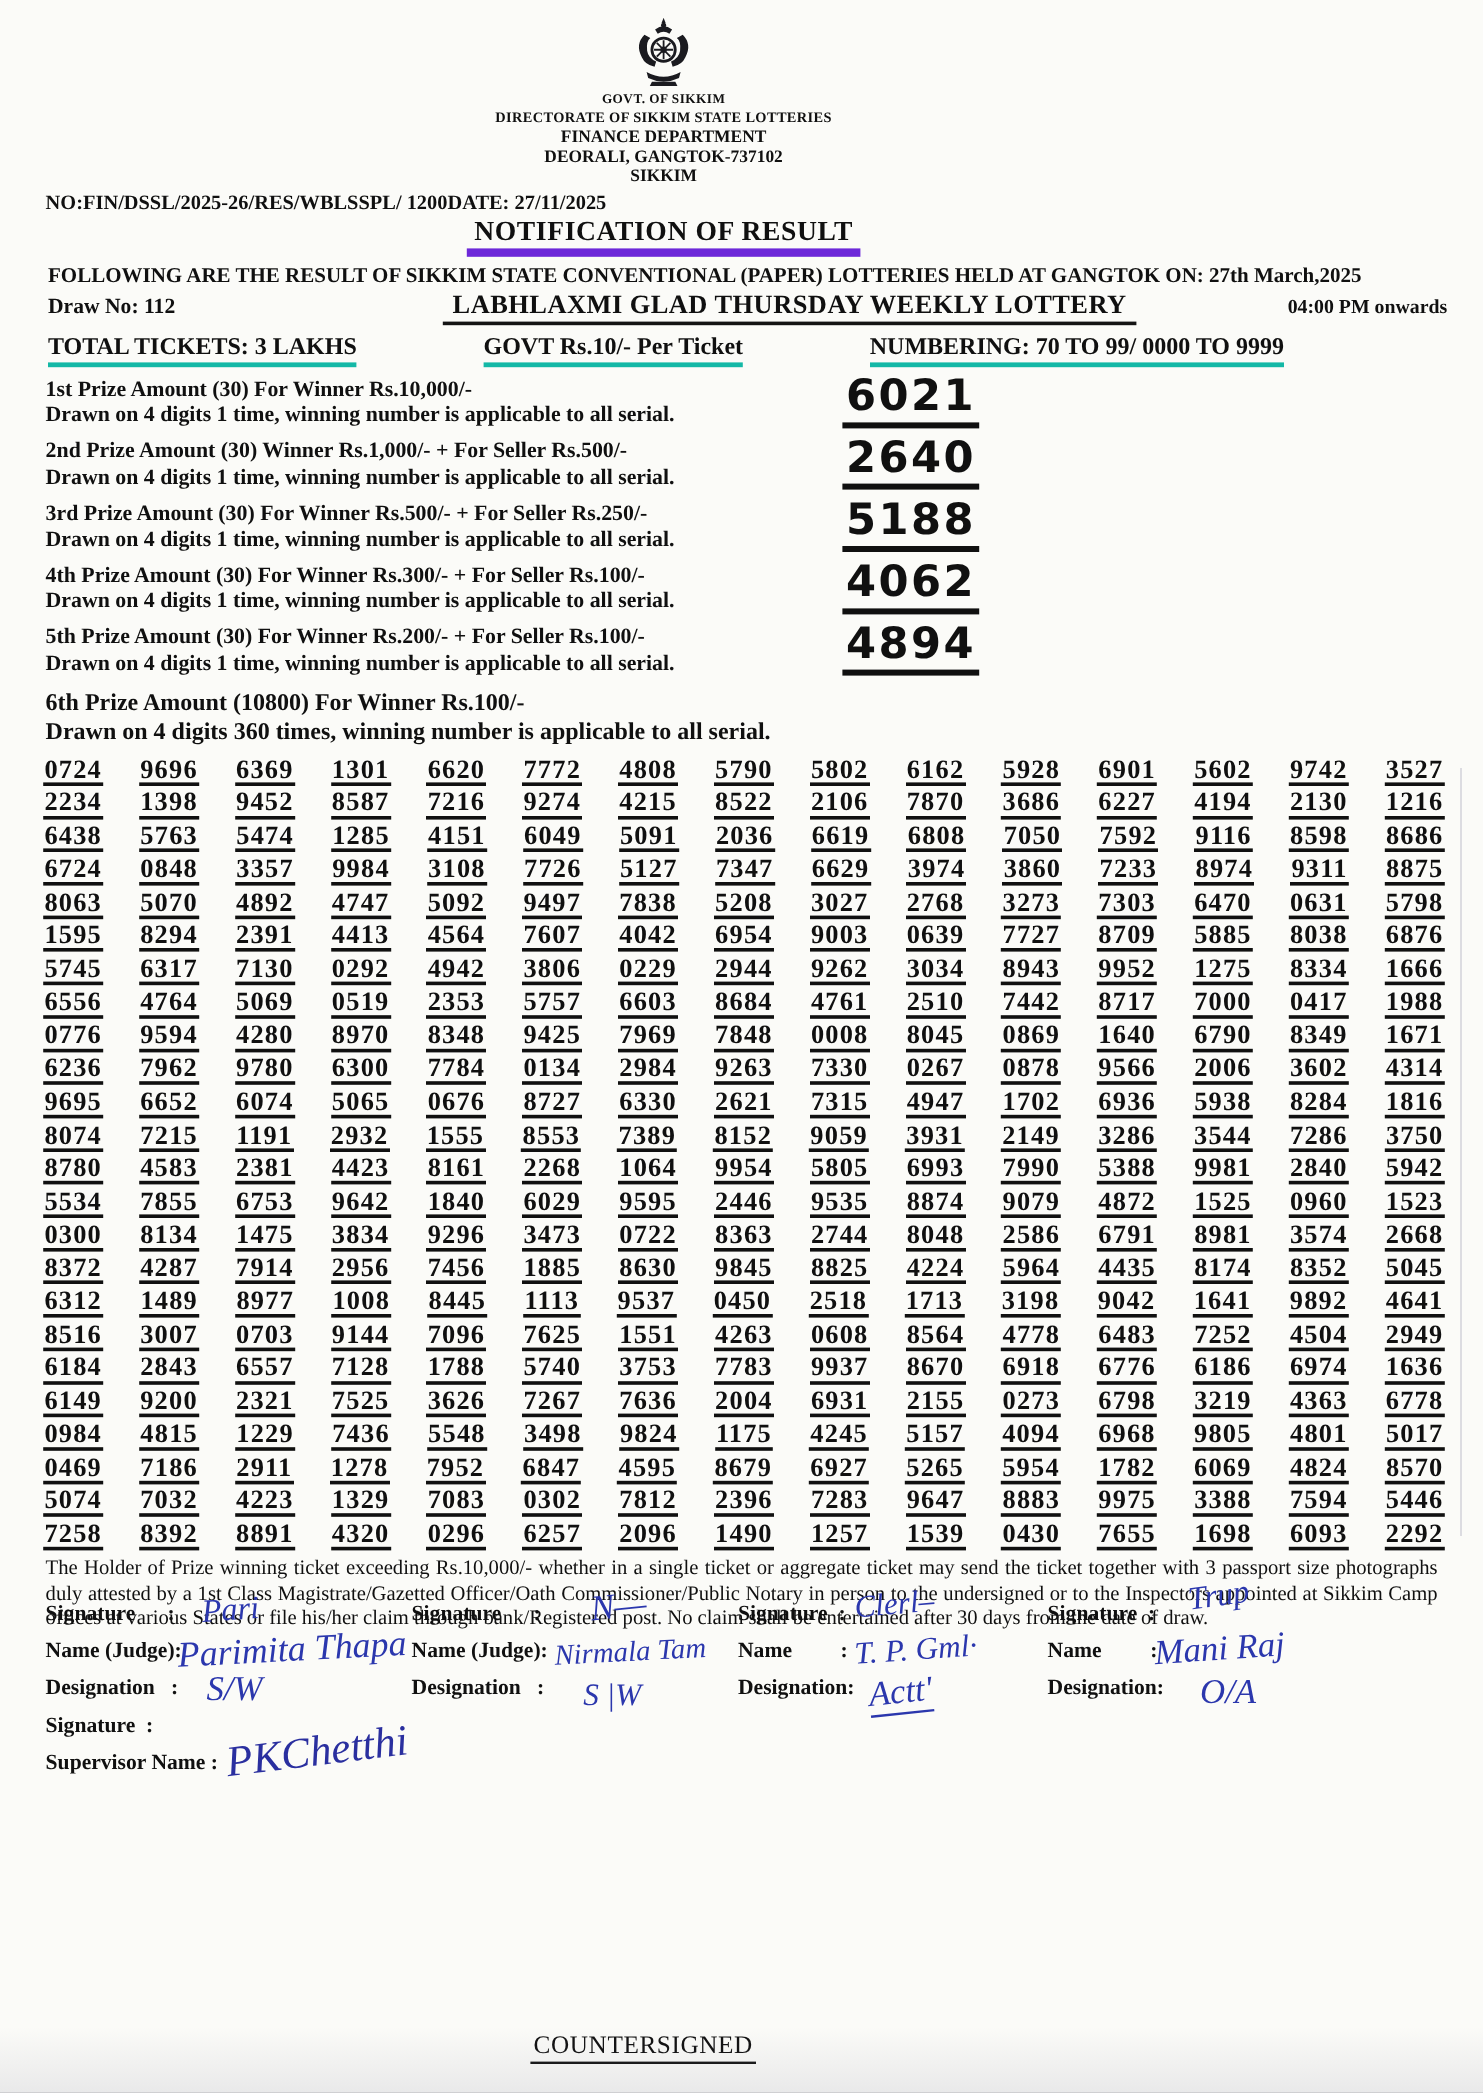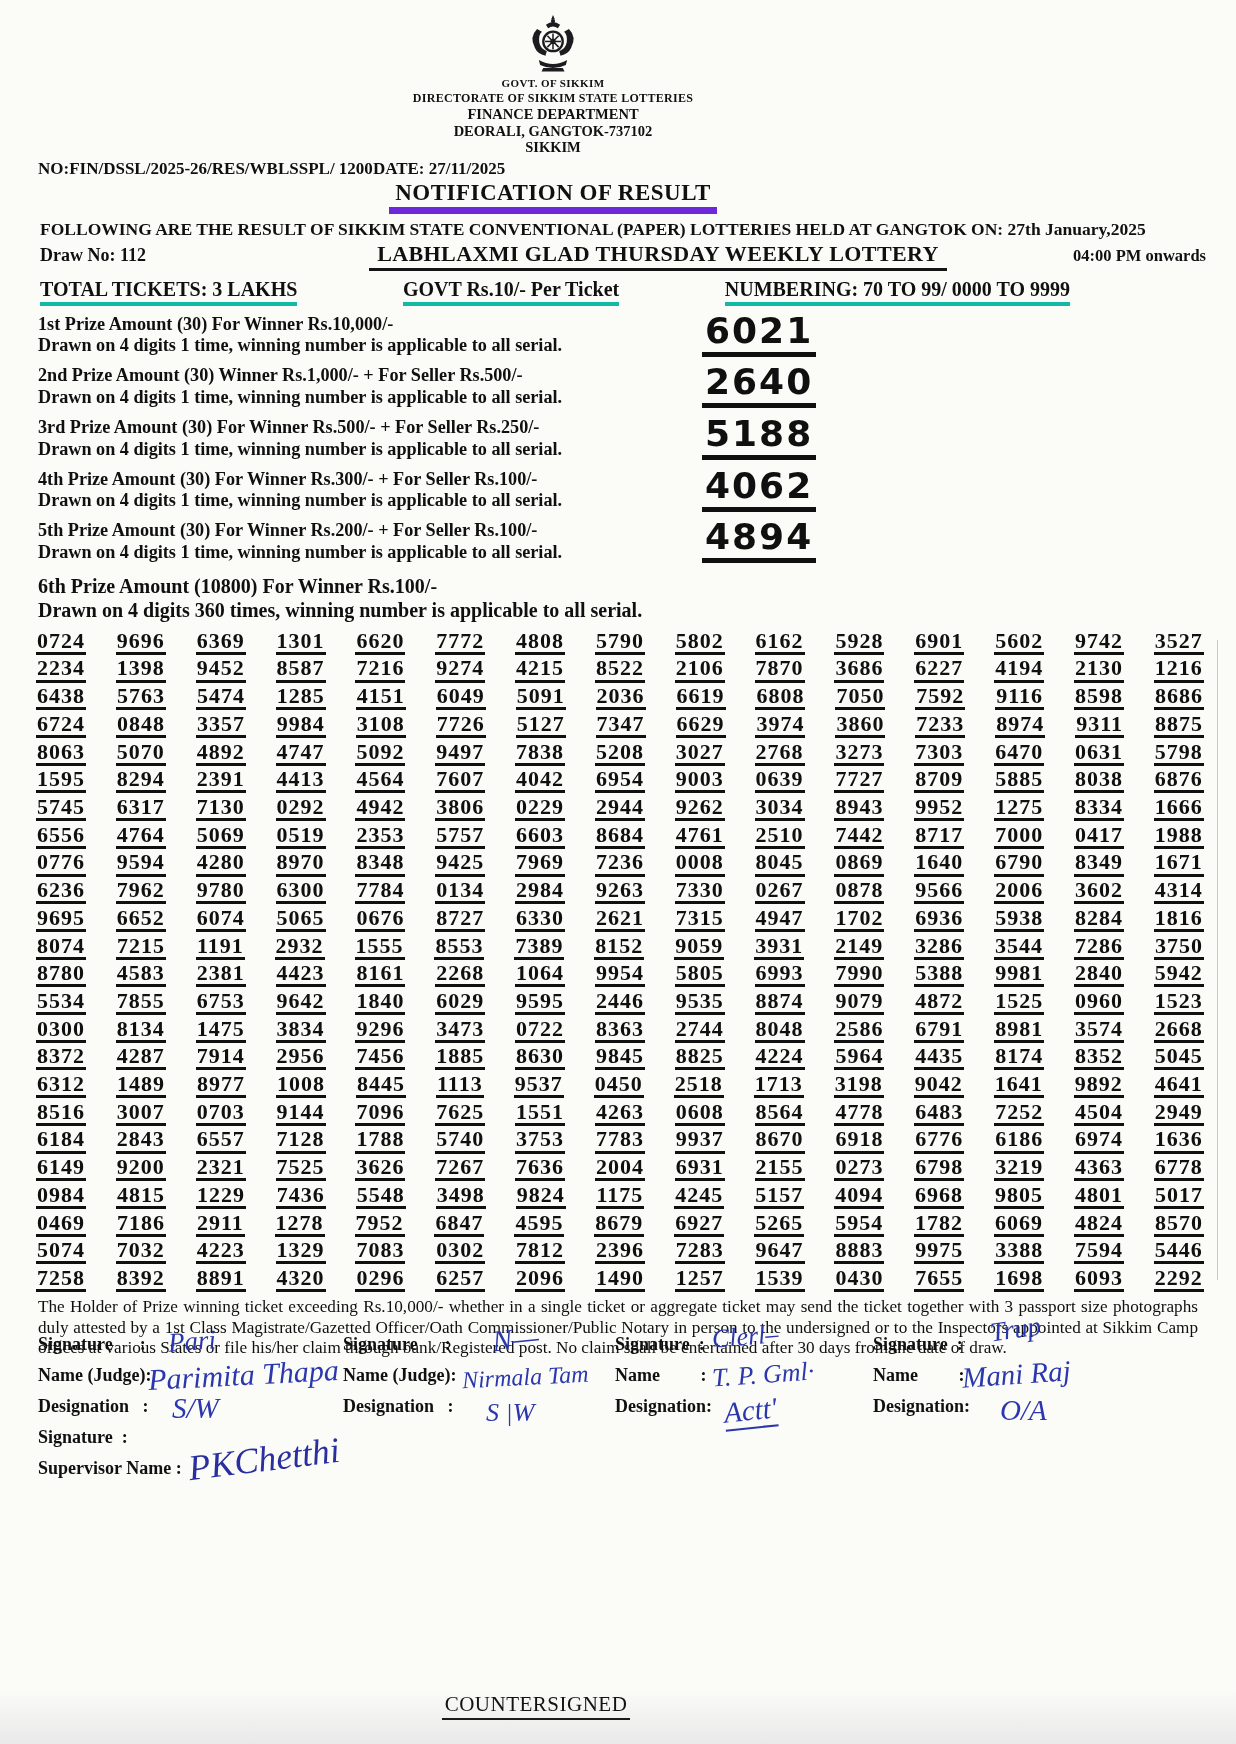--- a/index.html
+++ b/index.html
@@ -90,21 +90,21 @@
 
   <div class="refrow">
     <span>NO:FIN/DSSL/2025-26/RES/WBLSSPL/ 1200</span>
     <span>DATE: 27/11/2025</span>
   </div>
 
   <div class="titlewrap">
     <span class="title">NOTIFICATION OF RESULT</span>
   </div>
 
-  <div class="intro">FOLLOWING ARE THE RESULT OF SIKKIM STATE CONVENTIONAL (PAPER) LOTTERIES HELD AT GANGTOK ON: 27th January,2025</div>
+  <div class="intro">FOLLOWING ARE THE RESULT OF SIKKIM STATE CONVENTIONAL (PAPER) LOTTERIES HELD AT GANGTOK ON: 27th March,2025</div>
 
   <div class="drawrow">
     <span class="drawno">Draw No: 112</span>
     <span class="lotname"><span>LABHLAXMI GLAD THURSDAY WEEKLY LOTTERY</span></span>
     <span class="drawtime">04:00 PM onwards</span>
   </div>
 
   <div class="ticketsrow">
     <span>TOTAL TICKETS: 3 LAKHS</span>
     <span>GOVT Rs.10/- Per Ticket</span>
@@ -290,21 +290,21 @@
         <span class="num">1988</span>
       </div>
       <div class="num-row">
         <span class="num">0776</span>
         <span class="num">9594</span>
         <span class="num">4280</span>
         <span class="num">8970</span>
         <span class="num">8348</span>
         <span class="num">9425</span>
         <span class="num">7969</span>
-        <span class="num">7236</span>
+        <span class="num">7848</span>
         <span class="num">0008</span>
         <span class="num">8045</span>
         <span class="num">0869</span>
         <span class="num">1640</span>
         <span class="num">6790</span>
         <span class="num">8349</span>
         <span class="num">1671</span>
       </div>
       <div class="num-row">
         <span class="num">6236</span>

